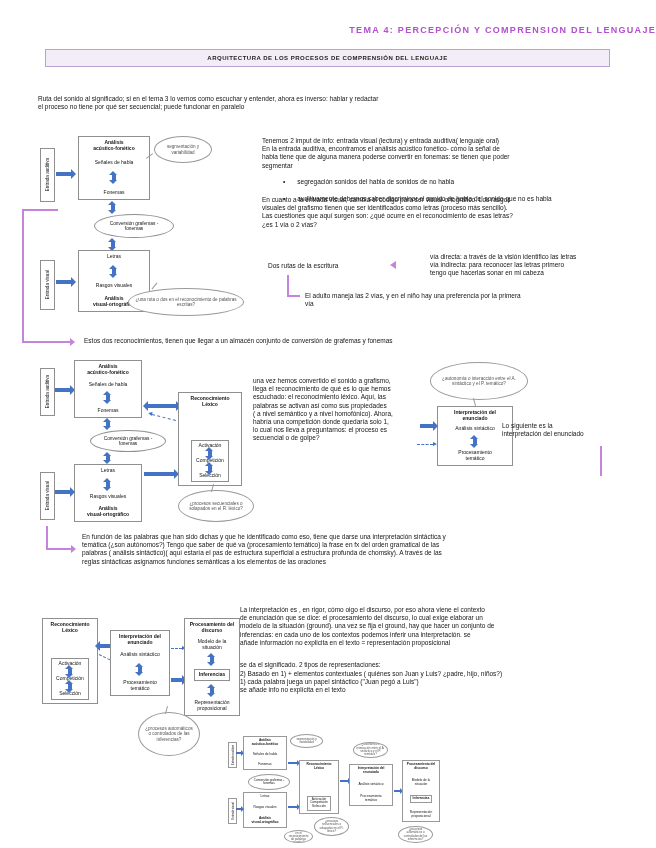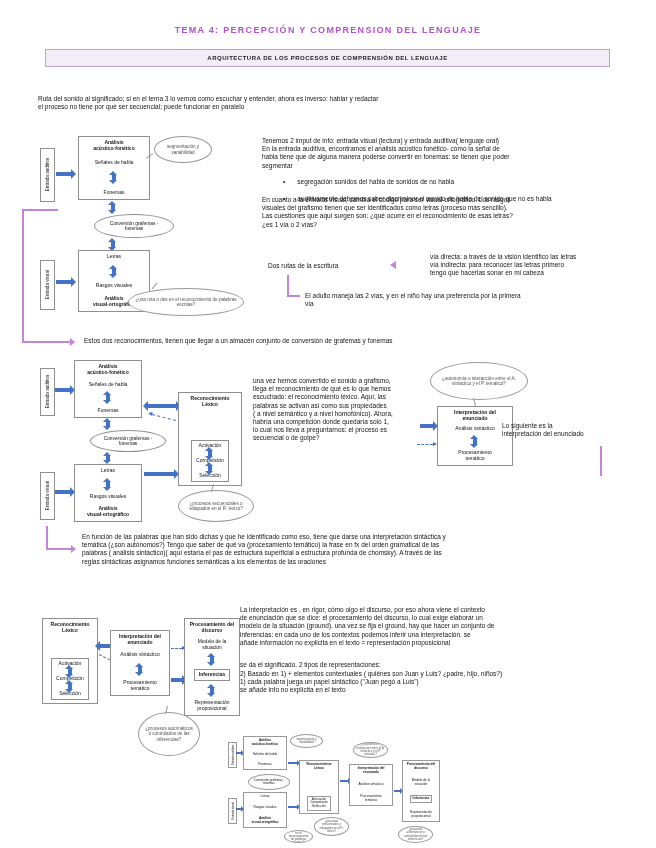--- a/index.html
+++ b/index.html
@@ -1,19 +1,19 @@
 <!DOCTYPE html>
 <html><head>
 <meta charset="utf-8">
 <style>
   html,body { margin:0; padding:0; background:#ffffff; }
   .page { position:relative; width:656px; height:848px; background:#ffffff;
           font-family:"Liberation Sans", sans-serif; color:#141414; overflow:hidden; }
 
-  .title { position:absolute; top:25px; left:0; width:100%; text-align:center;
+  .title { position:absolute; top:25px; left:0; width:100%; text-align:right;
            color:#b44fd0; font-size:9px; font-weight:bold; letter-spacing:1.3px; }
   .banner { position:absolute; top:49px; left:45px; width:563px; height:16px;
             background:#f3edf8; border:1px solid #b9a3cc; display:flex; align-items:center;
             justify-content:center; font-size:6px; font-weight:bold; letter-spacing:0.5px; color:#222; }
 
   .txt { position:absolute; font-size:6.5px; line-height:8.2px; white-space:pre-line; color:#141414; }
   .bl { display:block; padding-left:17px; text-indent:-17px; }
   .bl::before { content:"•"; margin-right:12px; }
 
   

